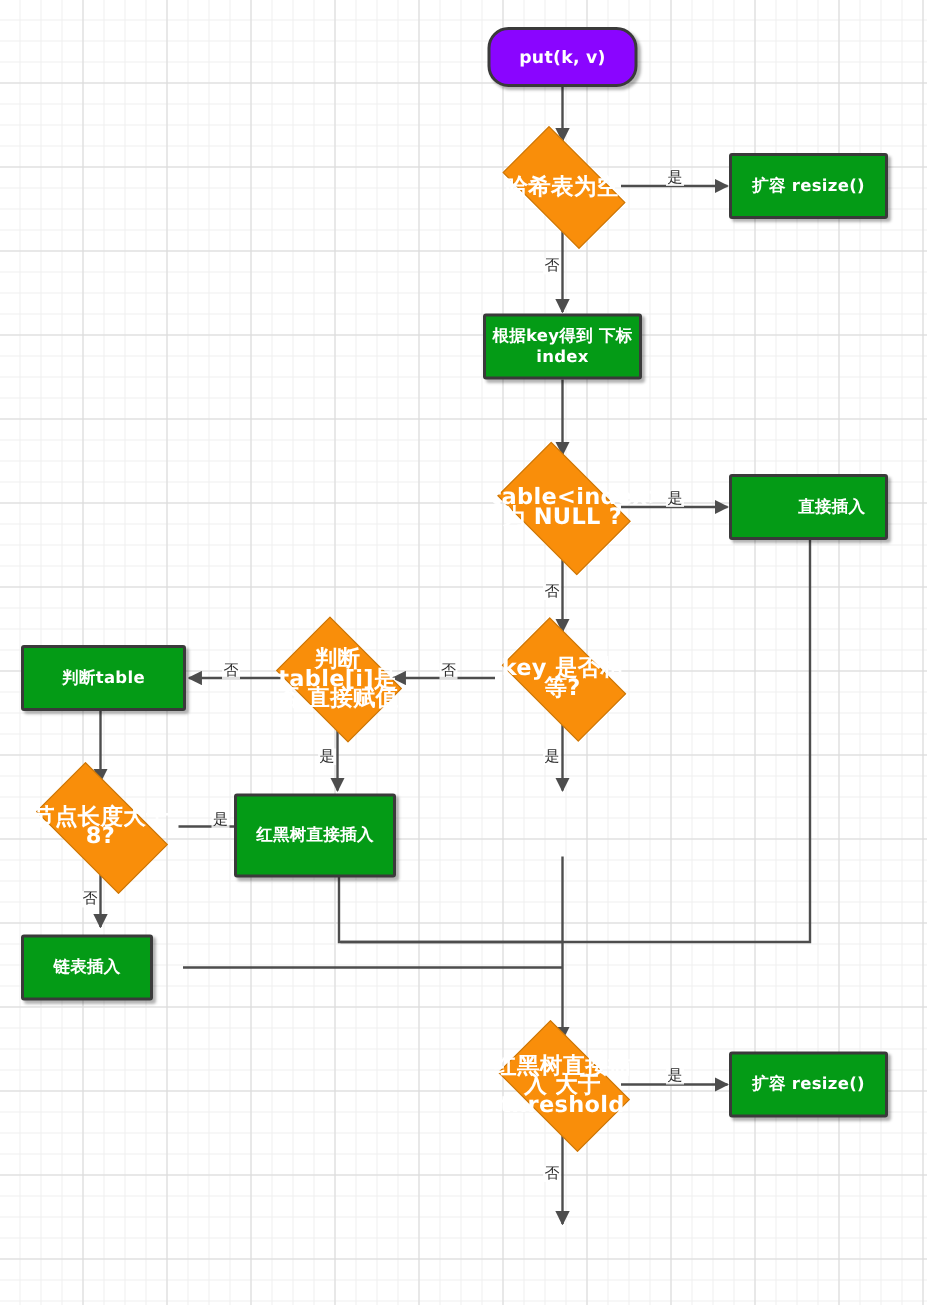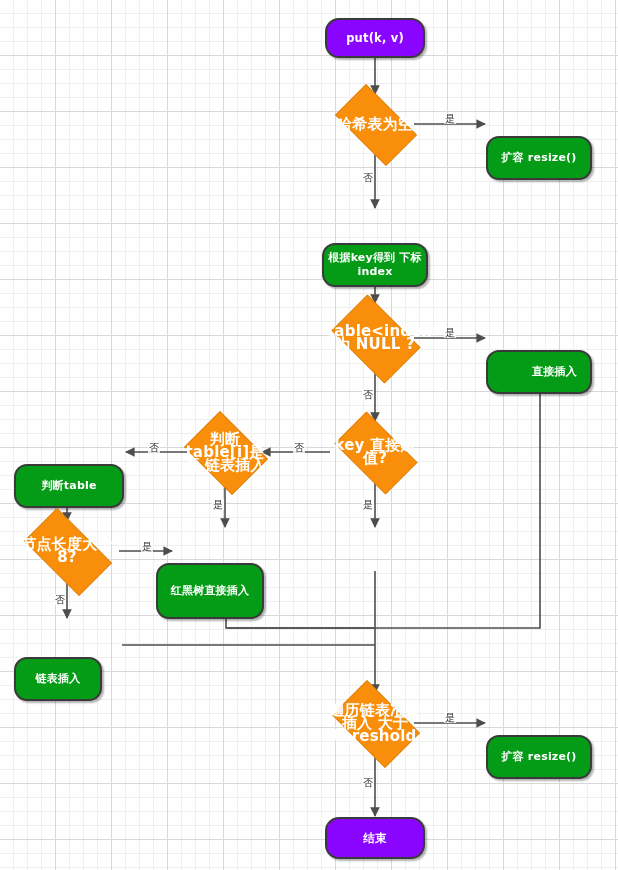--- a/index.html
+++ b/index.html
@@ -59,23 +59,22 @@
   .n-terminal {
     background: #8a05ff;
     border: 2px solid #3a3a3a;
     border-radius: 14px;
     box-shadow: 2px 2px 2px rgba(0,0,0,0.30);
     font-size: 11.5px;
   }
   .n-process {
     background: #049b16;
     border: 2px solid #3a3a3a;
-    border-radius: 13px;
+    border-radius: 2px;
     box-shadow: 2px 2px 2px rgba(0,0,0,0.30);
-    margin-top: 34px;
   }
   .n-decision {
     background: transparent;
     border: none;
     box-shadow: none;
   }
   .n-decision .dia {
     position: absolute;
     left: 0;
     top: 0;
@@ -178,26 +177,26 @@
   <div class="node n-process" style="left:322px; top:209px; width:106px; height:44px;">
     <span class="label">根据key得到 下标 index</span>
   </div>
 
   <div class="node n-process" style="left:486px; top:316px; width:106px; height:44px;padding-left:31px;">
     <span class="label">直接插入</span>
   </div>
 
   <div class="node n-decision" style="left:325px; top:421px; width:100px; height:62px;">
     <span class="dia"></span>
-    <span class="label">key 直接赋值?</span>
+    <span class="label">key 是否相等?</span>
   </div>
 
   <div class="node n-decision" style="left:178px; top:417px; width:94px; height:70px;">
     <span class="dia"></span>
-    <span class="label">判断table[i]是否 链表插入</span>
+    <span class="label">判断table[i]是否 直接赋值</span>
   </div>
 
   <div class="node n-process" style="left:14px; top:430px; width:110px; height:44px;">
     <span class="label">判断table</span>
   </div>
 
   <div class="node n-decision" style="left:13px; top:519px; width:108px; height:64px;">
     <span class="dia"></span>
     <span class="label">节点长度大于8?</span>
   </div>
@@ -206,30 +205,27 @@
     <span class="label">红黑树直接插入</span>
   </div>
 
 
   <div class="node n-process" style="left:14px; top:623px; width:88px; height:44px;">
     <span class="label">链表插入</span>
   </div>
 
   <div class="node n-decision" style="left:323px; top:689px; width:104px; height:68px;">
     <span class="dia"></span>
-    <span class="label">遍历链表准备插入 大于threshold</span>
+    <span class="label">红黑树直接插入 大于threshold</span>
   </div>
 
   <div class="node n-process" style="left:486px; top:701px; width:106px; height:44px;">
     <span class="label">扩容 resize()</span>
   </div>
 
-  <div class="node n-terminal" style="left:325px; top:817px; width:100px; height:42px;">
-    <span class="label">结束</span>
-  </div>
 
   <div class="edge-label" style="left:444px; top:113px;">是</div>
   <div class="edge-label" style="left:362px; top:172px;">否</div>
   <div class="edge-label" style="left:444px; top:327px;">是</div>
   <div class="edge-label" style="left:362px; top:389px;">否</div>
   <div class="edge-label" style="left:293px; top:442px;">否</div>
   <div class="edge-label" style="left:362px; top:499px;">是</div>
   <div class="edge-label" style="left:148px; top:442px;">否</div>
   <div class="edge-label" style="left:212px; top:499px;">是</div>
   <div class="edge-label" style="left:141px; top:541px;">是</div>

